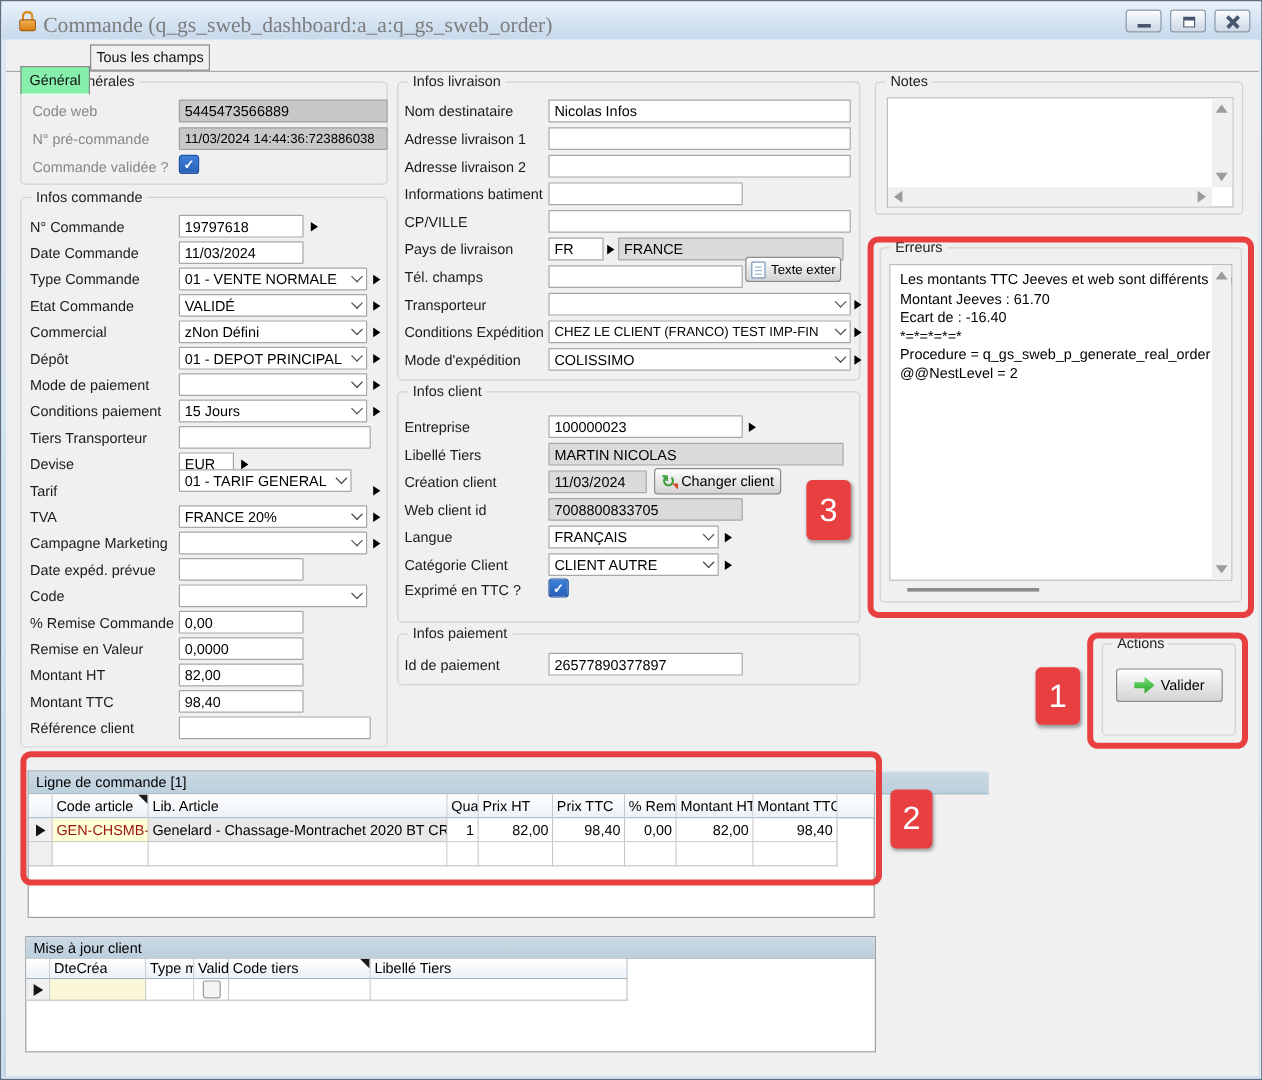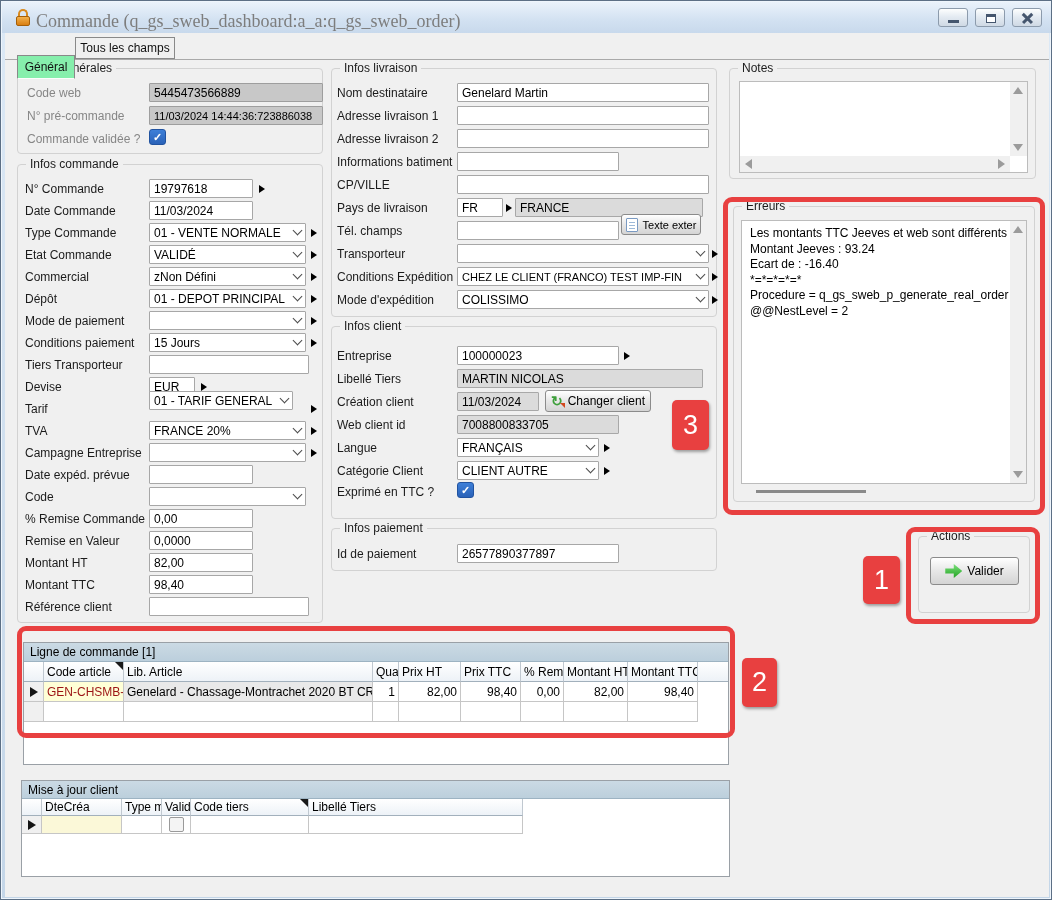--- a/index.html
+++ b/index.html
@@ -165,21 +165,21 @@
       <span class="tx">01 - TARIF GENERAL</span>
       <span class="chev"></span>
     </div>
   <div class="fly" style="left:310px;top:404px"></div>
   <div class="lbl" style="left:24px;top:423px">TVA</div>
   <div class="fld dd" style="left:148px;top:420px;width:157px">
       <span class="tx">FRANCE 20%</span>
       <span class="chev"></span>
     </div>
   <div class="fly" style="left:310px;top:426px"></div>
-  <div class="lbl" style="left:24px;top:445px">Campagne Entreprise</div>
+  <div class="lbl" style="left:24px;top:445px">Campagne Marketing</div>
   <div class="fld dd" style="left:148px;top:442px;width:157px">
       <span class="tx"></span>
       <span class="chev"></span>
     </div>
   <div class="fly" style="left:310px;top:448px"></div>
   <div class="lbl" style="left:24px;top:467px">Date expéd. prévue</div>
   <div class="fld" style="left:148px;top:464px;width:104px"></div>
   <div class="lbl" style="left:24px;top:489px">Code</div>
   <div class="fld dd" style="left:148px;top:486px;width:157px">
       <span class="tx"></span>
@@ -193,21 +193,21 @@
   <div class="fld" style="left:148px;top:552px;width:104px">82,00</div>
   <div class="lbl" style="left:24px;top:577px">Montant TTC</div>
   <div class="fld" style="left:148px;top:574px;width:104px">98,40</div>
   <div class="lbl" style="left:24px;top:599px">Référence client</div>
   <div class="fld" style="left:148px;top:596px;width:160px"></div>
 
   <div class="grp" style="left:330px;top:67px;width:386px;height:249px">
     <span class="gt">Infos livraison</span>
   </div>
   <div class="lbl" style="left:336px;top:85px">Nom destinataire</div>
-  <div class="fld" style="left:456px;top:82px;width:252px">Genelard Martin</div>
+  <div class="fld" style="left:456px;top:82px;width:252px">Nicolas Infos</div>
   <div class="lbl" style="left:336px;top:108px">Adresse livraison 1</div>
   <div class="fld" style="left:456px;top:105px;width:252px"></div>
   <div class="lbl" style="left:336px;top:131px">Adresse livraison 2</div>
   <div class="fld" style="left:456px;top:128px;width:252px"></div>
   <div class="lbl" style="left:336px;top:154px">Informations batiment</div>
   <div class="fld" style="left:456px;top:151px;width:162px"></div>
   <div class="lbl" style="left:336px;top:177px">CP/VILLE</div>
   <div class="fld" style="left:456px;top:174px;width:252px"></div>
   <div class="lbl" style="left:336px;top:200px">Pays de livraison</div>
   <div class="fld" style="left:456px;top:197px;width:46px">FR</div>
@@ -289,21 +289,21 @@
     <span class="tri t-lf" style="left:5px;top:3px"></span>
     <span class="tri t-rt" style="right:5px;top:3px"></span>
   </div>
 
   <div class="grp" style="left:732px;top:205px;width:302px;height:296px;background:#f0f0f0">
     <span class="gt">Erreurs</span>
   </div>
   <div class="inset" style="left:740px;top:219px;width:286px;height:264px">
     <div style="padding-top:5px">
       <div class="eline">Les montants TTC Jeeves et web sont différents (La t</div>
-      <div class="eline">Montant Jeeves : 93.24</div>
+      <div class="eline">Montant Jeeves : 61.70</div>
       <div class="eline">Ecart de : -16.40</div>
       <div class="eline"></div>
       <div class="eline">*=*=*=*=*</div>
       <div class="eline"></div>
       <div class="eline">Procedure = q_gs_sweb_p_generate_real_order</div>
       <div class="eline">@@NestLevel = 2</div>
     </div>
   </div>
   <div class="sb" style="left:1009px;top:220px;width:16px;height:262px">
     <span class="tri t-up" style="left:3px;top:5px"></span>
@@ -313,21 +313,21 @@
 
   <div class="grp" style="left:917px;top:535px;width:112px;height:77px">
     <span class="gt">Actions</span>
   </div>
   <div class="btn" style="left:929px;top:556px;width:89px;height:28px">
     <span class="garr"></span>
     <span>Valider</span>
   </div>
 
   <div class="panel" style="left:22px;top:641px;width:706px;height:123px"></div>
-  <div class="strip" style="left:23px;top:642px;width:704px;height:19px">Ligne de commande [1]</div>
+  <div class="strip" style="left:23px;top:642px;width:800px;height:19px">Ligne de commande [1]</div>
   <div class="trow" style="left:23px;top:661px;height:20px">
     <div class="tc th" style="width:20px"></div>
     <div class="tc th" style="width:80px">
         <span>Code article</span>
         <span class="sortc"></span>
       </div>
     <div class="tc th" style="width:249px">Lib. Article</div>
     <div class="tc th" style="width:26px">Quan</div>
     <div class="tc th" style="width:62px">Prix HT</div>
     <div class="tc th" style="width:60px">Prix TTC</div>

